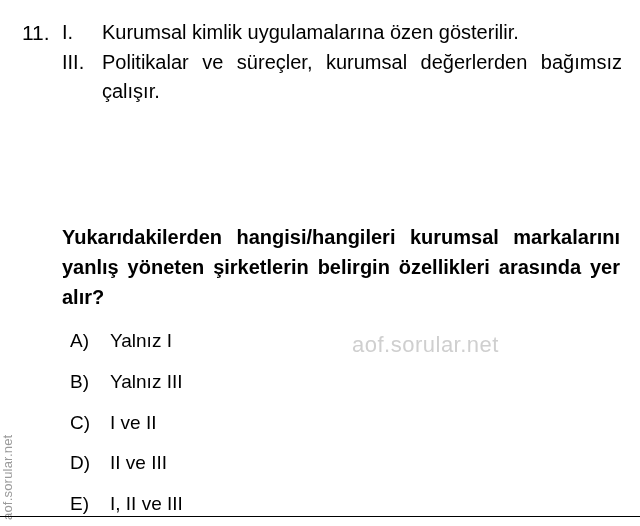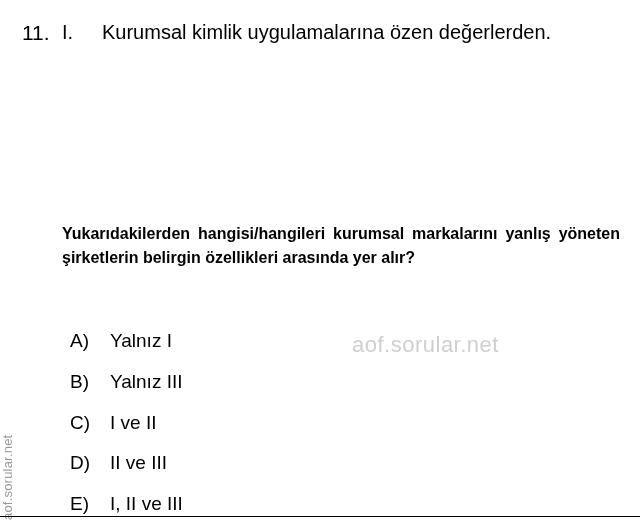--- a/index.html
+++ b/index.html
@@ -97,21 +97,21 @@
     display: inline-block;
     width: 100%;
   }
 
   
   .prompt {
     position: absolute;
     left: 62px;
     top: 222px;
     width: 558px;
-    font-size: 16px;
+    font-size: 20px;
     font-weight: bold;
     line-height: 1.5;
     text-align: justify;
     text-justify: inter-word;
   }
 
   
   .options {
     position: absolute;
     left: 70px;
@@ -149,21 +149,25 @@
 <div class="page">
 
   <div class="side-watermark">aof.sorular.net</div>
   <div class="center-watermark">aof.sorular.net</div>
 
   <div class="q-number">11.</div>
 
   <div class="statements">
     <div class="statement">
       <span class="roman">I.</span>
-      <span class="stext">Kurumsal kimlik uygulamalarına özen değerlerden.</span>
+      <span class="stext">Kurumsal kimlik uygulamalarına özen gösterilir.</span>
+    </div>
+    <div class="statement stretch-last">
+      <span class="roman">III.</span>
+      <span class="stext">Politikalar ve süreçler, kurumsal değerlerden bağımsız çalışır.</span>
     </div>
   </div>
 
   <div class="prompt">Yukarıdakilerden hangisi/hangileri kurumsal markalarını yanlış yöneten şirketlerin belirgin özellikleri arasında yer alır?</div>
 
   <div class="options">
     <div class="option">
       <span class="opt-letter">A)</span>
       <span class="opt-text">Yalnız I</span>
     </div>

